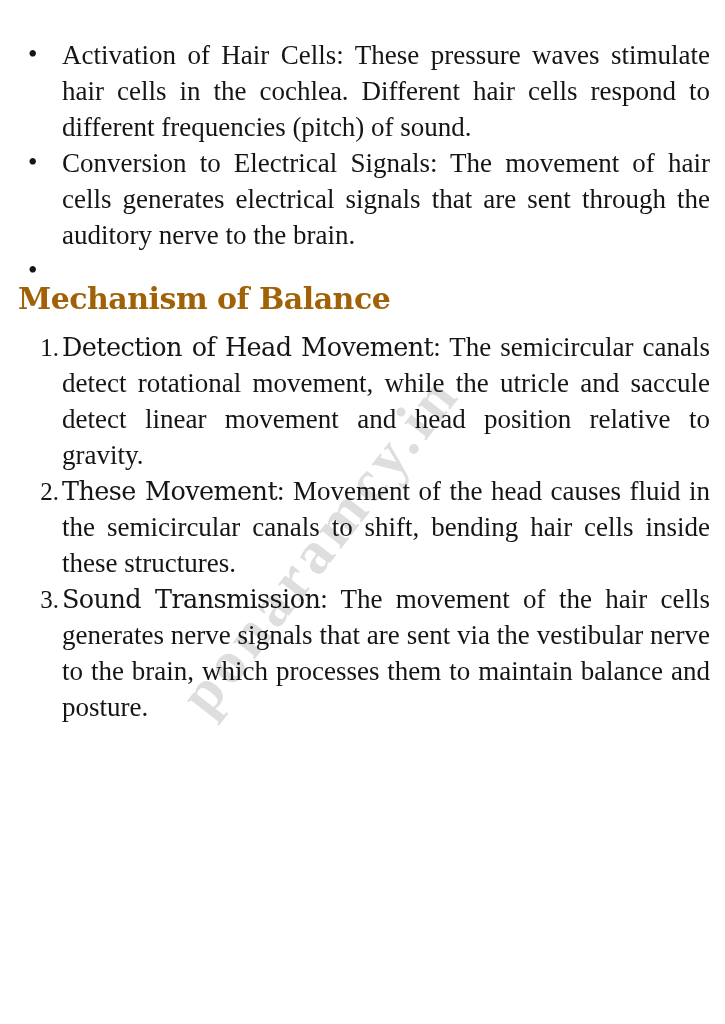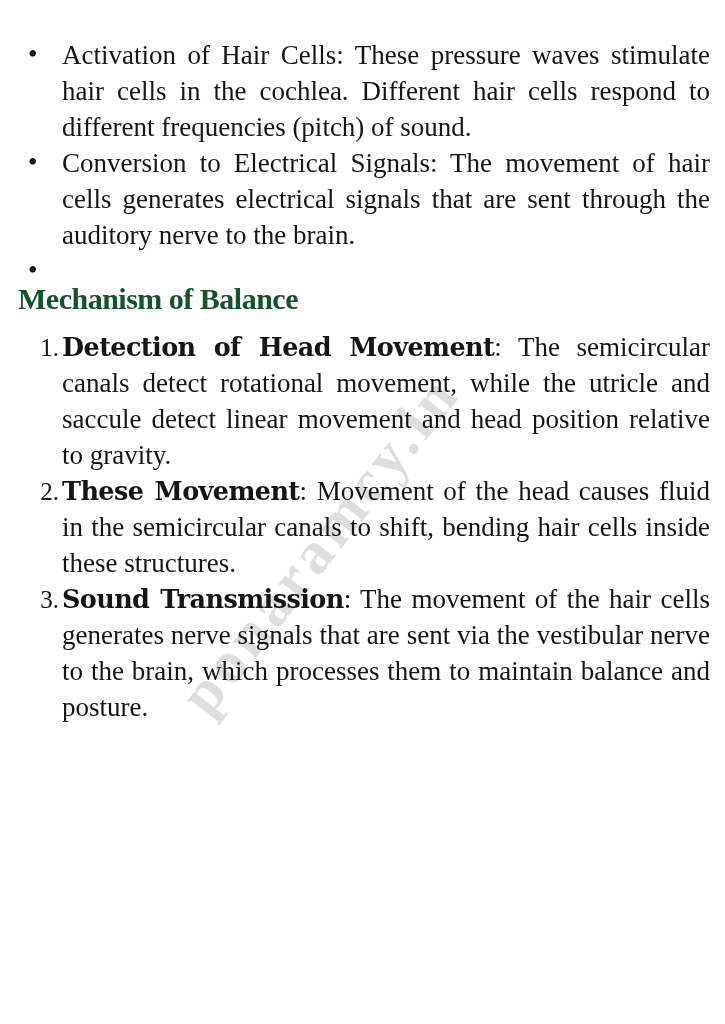--- a/index.html
+++ b/index.html
@@ -75,21 +75,21 @@
   .item-number {
     position: absolute;
     left: 0;
     top: 1px;
     width: 41px;
     text-align: right;
     font-size: 25px;
   }
   .run-in-label {
     font-family: "DejaVu Serif", serif;
-    font-weight: 700;
+    font-weight: 400;
     font-size: 25.5px;
     letter-spacing: -0.6px;
   }
 </style>
 </head>
 <body>
 
 <div class="page">
 
   <div class="watermark" style="color: rgba(214, 214, 214, 0.8);">ponaramcy.in</div>
@@ -103,21 +103,21 @@
       </li>
       <li class="bullet-item">
         <span class="bullet-marker">•</span>
         <span>Conversion to Electrical Signals: The movement of hair cells generates electrical signals that are sent through the auditory nerve to the brain.</span>
       </li>
       <li class="bullet-item">
         <span class="bullet-marker">•</span>
       </li>
     </ul>
 
-    <h1 class="heading" style="color:#14532d;font-family:Liberation Serif, serif;">Mechanism of Balance</h1>
+    <h1 class="heading" style="color:#a16207;">Mechanism of Balance</h1>
 
     <ol class="numbered-list">
       <li class="numbered-item">
         <span class="item-number">1.</span><span class="run-in-label">Detection of Head Movement</span><span>: The semicircular canals detect rotational movement, while the utricle and saccule detect linear movement and head position relative to gravity.</span>
       </li>
       <li class="numbered-item">
         <span class="item-number">2.</span><span class="run-in-label">These Movement</span><span>: Movement of the head causes fluid in the semicircular canals to shift, bending hair cells inside these structures.</span>
       </li>
       <li class="numbered-item">
         <span class="item-number">3.</span><span class="run-in-label">Sound Transmission</span><span>: The movement of the hair cells generates nerve signals that are sent via the vestibular nerve to the brain, which processes them to maintain balance and posture.</span>

